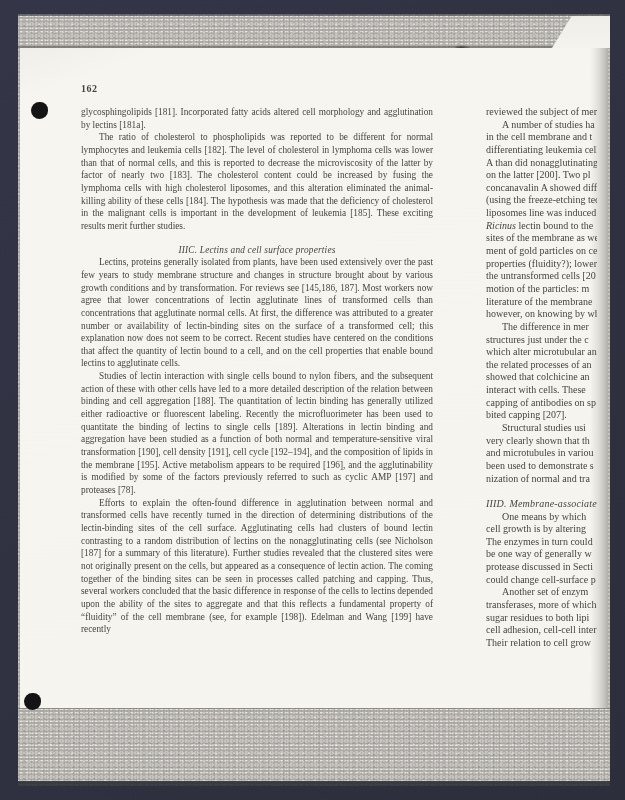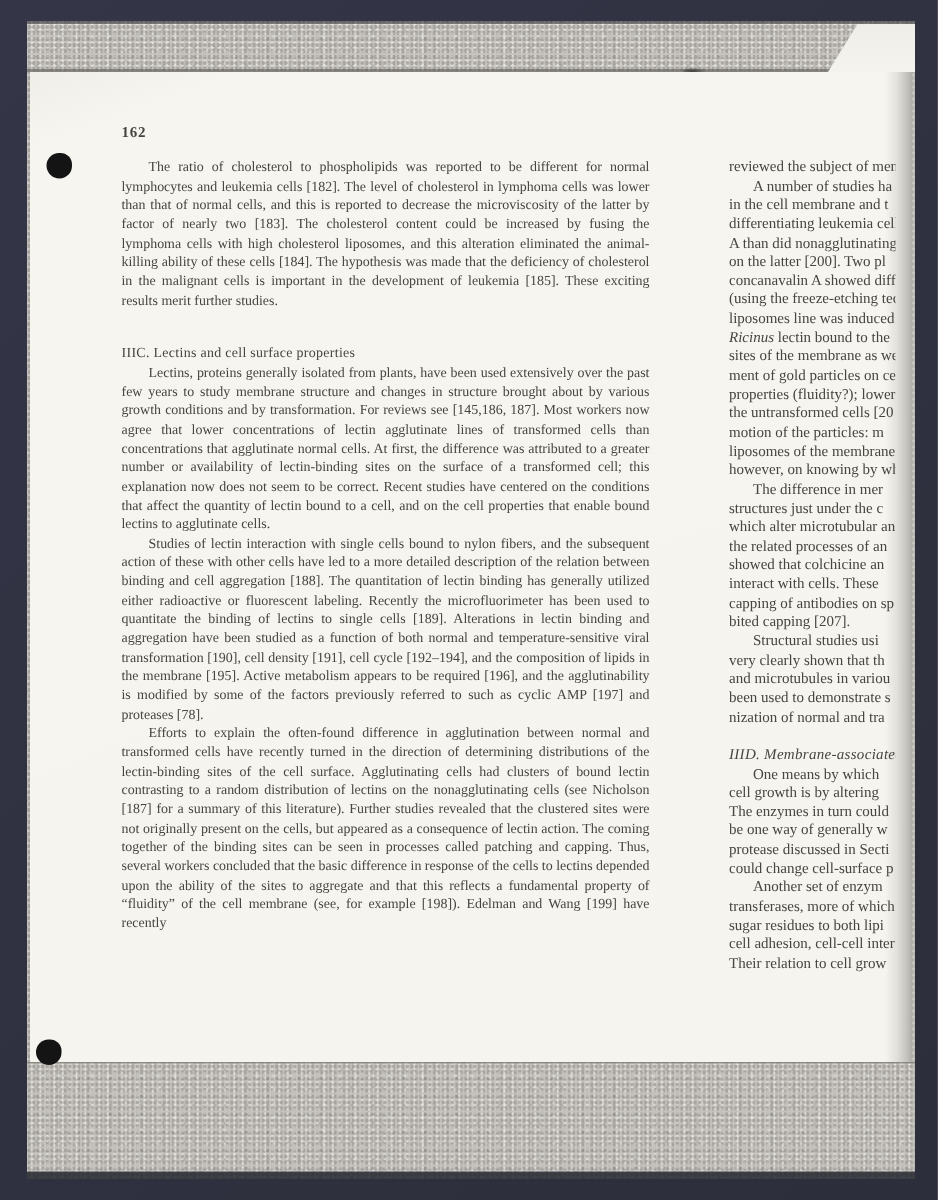--- a/index.html
+++ b/index.html
@@ -101,22 +101,23 @@
     left: 63px; top: 92px;
     width: 352px;
     font-size: 9.3px;
     line-height: 12.65px;
     color: #46453f;
     text-rendering: optimizeLegibility;
   }
   .tblock { margin: 0; text-align: justify; }
   .tblock.indent { text-indent: 18px; }
   .tblock.heading {
-    text-align: left;
-    margin-top: 23px;
+    font-style: italic;
+    text-align: center;
+    margin-top: 11px;
     text-indent: 0;
     letter-spacing: 0.2px;
   }
   .right-col {
     position: absolute;
     left: 468px; top: 92px;
     width: 111px;
     overflow: hidden;
     font-size: 10px;
     color: #46453f;
@@ -143,20 +144,21 @@
 
     <div class="book-page"></div>
     <div class="page-edge-shadow"></div>
 
     <div class="band-bottom grain"></div>
 
     <div class="pageno">162</div>
 
     <div class="left-col">
 
+    <p class="tblock"><span>glycosphingolipids [181].  Incorporated fatty acids altered cell morphology and agglutination by lectins [181a].</span></p>
         <p class="tblock indent"><span>The ratio of cholesterol to phospholipids was reported to be different for normal lymphocytes and leukemia cells [182].  The level of cholesterol in lymphoma cells was lower than that of normal cells, and this is reported to decrease the microviscosity of the latter by factor of nearly two [183].  The cholesterol content could be increased by fusing the lymphoma cells with high cholesterol liposomes, and this alteration eliminated the animal-killing ability of these cells [184].  The hypothesis was made that the deficiency of cholesterol in the malignant cells is important in the development of leukemia [185].  These exciting results merit further studies.</span></p>
         <p class="tblock heading"><span>IIIC.  Lectins and cell surface properties</span></p>
         <p class="tblock indent"><span>Lectins, proteins generally isolated from plants, have been used extensively over the past few years to study membrane structure and changes in structure brought about by various growth conditions and by transformation.  For reviews see [145,186, 187].  Most workers now agree that lower concentrations of lectin agglutinate lines of transformed cells than concentrations that agglutinate normal cells.  At first, the difference was attributed to a greater number or availability of lectin-binding sites on the surface of a transformed cell; this explanation now does not seem to be correct.  Recent studies have centered on the conditions that affect the quantity of lectin bound to a cell, and on the cell properties that enable bound lectins to agglutinate cells.</span></p>
         <p class="tblock indent"><span>Studies of lectin interaction with single cells bound to nylon fibers, and the subsequent action of these with other cells have led to a more detailed description of the relation between binding and cell aggregation [188].  The quantitation of lectin binding has generally utilized either radioactive or fluorescent labeling.  Recently the microfluorimeter has been used to quantitate the binding of lectins to single cells [189]. Alterations in lectin binding and aggregation have been studied as a function of both normal and temperature-sensitive viral transformation [190], cell density [191], cell cycle [192–194], and the composition of lipids in the membrane [195].  Active metabolism appears to be required [196], and the agglutinability is modified by some of the factors previously referred to such as cyclic AMP [197] and proteases [78].</span></p>
         <p class="tblock indent"><span>Efforts to explain the often-found difference in agglutination between normal and transformed cells have recently turned in the direction of determining distributions of the lectin-binding sites of the cell surface.  Agglutinating cells had clusters of bound lectin contrasting to a random distribution of lectins on the nonagglutinating cells (see Nicholson [187] for a summary of this literature).  Further studies revealed that the clustered sites were not originally present on the cells, but appeared as a consequence of lectin action.  The coming together of the binding sites can be seen in processes called patching and capping.  Thus, several workers concluded that the basic difference in response of the cells to lectins depended upon the ability of the sites to aggregate and that this reflects a fundamental property of “fluidity” of the cell membrane (see, for example [198]).  Edelman and Wang [199] have recently</span></p>
       </div>
 
     <div class="right-col">
 
     <div class="rline"><span class="lead-italic"></span><span>reviewed the subject of memb</span></div>
@@ -167,21 +169,21 @@
         <div class="rline"><span class="lead-italic"></span><span>on the latter [200].  Two pl</span></div>
         <div class="rline"><span class="lead-italic"></span><span>concanavalin A showed diff</span></div>
         <div class="rline"><span class="lead-italic"></span><span>(using the freeze-etching tec</span></div>
         <div class="rline"><span class="lead-italic"></span><span>liposomes line was induced</span></div>
         <div class="rline"><span class="lead-italic">Ricinus</span><span> lectin bound to the</span></div>
         <div class="rline"><span class="lead-italic"></span><span>sites of the membrane as well</span></div>
         <div class="rline"><span class="lead-italic"></span><span>ment of gold particles on ce</span></div>
         <div class="rline"><span class="lead-italic"></span><span>properties (fluidity?); lower</span></div>
         <div class="rline"><span class="lead-italic"></span><span>the untransformed cells [20</span></div>
         <div class="rline"><span class="lead-italic"></span><span>motion of the particles: m</span></div>
-        <div class="rline"><span class="lead-italic"></span><span>liposomes of the membrane</span></div>
+        <div class="rline"><span class="lead-italic"></span><span>literature of the membrane</span></div>
         <div class="rline"><span class="lead-italic"></span><span>however, on knowing by wh</span></div>
         <div class="rline ind"><span class="lead-italic"></span><span>The difference in mer</span></div>
         <div class="rline"><span class="lead-italic"></span><span>structures just under the c</span></div>
         <div class="rline"><span class="lead-italic"></span><span>which alter microtubular an</span></div>
         <div class="rline"><span class="lead-italic"></span><span>the related processes of an</span></div>
         <div class="rline"><span class="lead-italic"></span><span>showed that colchicine an</span></div>
         <div class="rline"><span class="lead-italic"></span><span>interact with cells.  These</span></div>
         <div class="rline"><span class="lead-italic"></span><span>capping of antibodies on sp</span></div>
         <div class="rline"><span class="lead-italic"></span><span>bited capping [207].</span></div>
         <div class="rline ind"><span class="lead-italic"></span><span>Structural studies usi</span></div>

